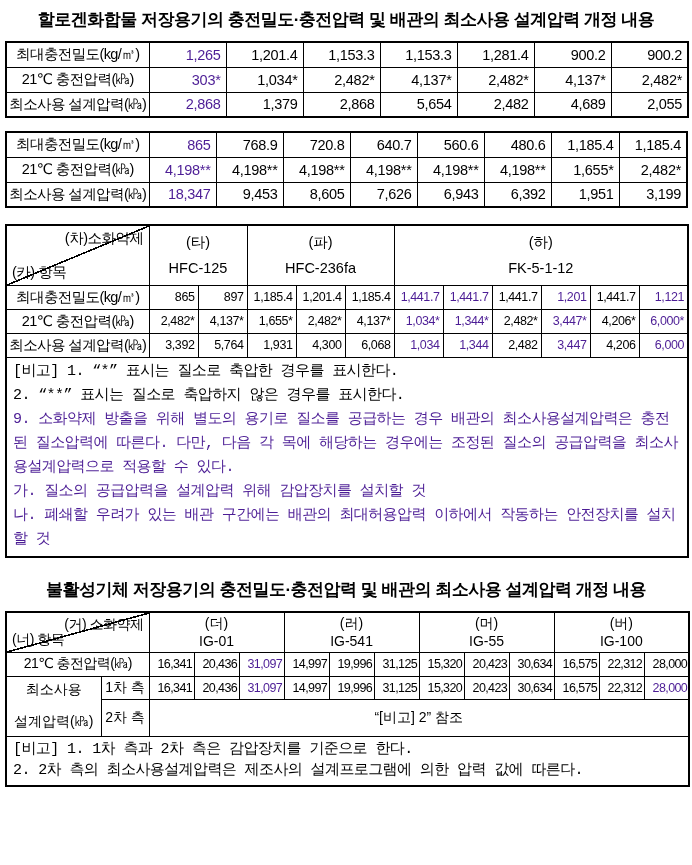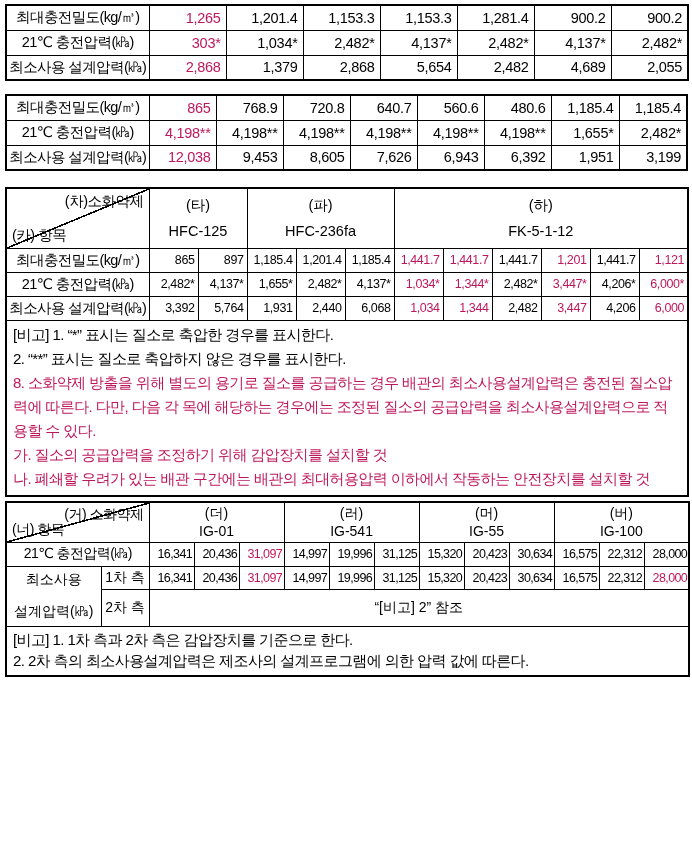--- a/index.html
+++ b/index.html
@@ -71,37 +71,38 @@
   .t4 .sublbl { text-align: center; }
   .minlbl { padding: 0; }
   .min-stack {
     display: flex; flex-direction: column;
     justify-content: space-between;
     height: 100%; padding: 4px 0 5px 0;
     text-align: center;
   }
   .merged-ref { text-align: center; font-size: 15px; }
 
-  .blue { color: #be185d; }
-
-  .notes-cell { padding: 2px 6px 4px 6px; }
+  .blue { color: #4c1d95; }
+
+  .notes-cell { padding: 2px 6px 4px 6px; font-family: Liberation Mono, monospace; }
   .note-line {
     font-size: 15px;
     line-height: 24px;
     letter-spacing: -0.6px;
     word-break: break-all;
     text-align: left;
   }
   .t4 .note-line { line-height: 21px; }
 </style>
 </head>
 <body>
 
 <div class="doc">
 
+  <div class="title">할로겐화합물 저장용기의 충전밀도·충전압력 및 배관의 최소사용 설계압력 개정 내용</div>
 
   <table class="t1">
     <colgroup>
       <col style="width:143px">
       <col style="width:77px">
         <col style="width:77px">
         <col style="width:77px">
         <col style="width:77px">
       <col style="width:77px">
         <col style="width:77px">
@@ -171,33 +172,33 @@
       <td class="num">4,198**</td>
       <td class="num">4,198**</td>
       <td class="num">4,198**</td>
       <td class="num">4,198**</td>
       <td class="num">4,198**</td>
       <td class="num">1,655*</td>
       <td class="num">2,482*</td>
     </tr>
     <tr class="r25">
       <td class="lbl">최소사용 설계압력(㎪)</td>
-      <td class="num blue">12,038</td>
+      <td class="num blue">18,347</td>
       <td class="num">9,453</td>
       <td class="num">8,605</td>
       <td class="num">7,626</td>
       <td class="num">6,943</td>
       <td class="num">6,392</td>
       <td class="num">1,951</td>
       <td class="num">3,199</td>
     </tr>
   </tbody>
     </table>
 
-  <table class="t3" style="margin-bottom:4px;">
+  <table class="t3" style="margin-bottom:12px;">
     <colgroup>
       <col style="width:143px">
       <col style="width:49px">
         <col style="width:49px">
         <col style="width:49px">
         <col style="width:49px">
       <col style="width:49px">
         <col style="width:49px">
         <col style="width:49px">
         <col style="width:49px">
@@ -256,41 +257,42 @@
       <td class="num">2,482*</td>
       <td class="num blue">3,447*</td>
       <td class="num">4,206*</td>
       <td class="num blue">6,000*</td>
     </tr>
     <tr class="r24">
       <td class="lbl">최소사용 설계압력(㎪)</td>
       <td class="num">3,392</td>
       <td class="num">5,764</td>
       <td class="num">1,931</td>
-      <td class="num">2,440</td>
+      <td class="num">4,300</td>
       <td class="num">6,068</td>
       <td class="num blue">1,034</td>
       <td class="num blue">1,344</td>
       <td class="num">2,482</td>
       <td class="num blue">3,447</td>
       <td class="num">4,206</td>
       <td class="num blue">6,000</td>
     </tr>
     <tr>
       <td class="notes-cell" colspan="12">
         <div class="note-line">[비고] 1. “*” 표시는 질소로 축압한 경우를 표시한다.</div>
         <div class="note-line">2. “**” 표시는 질소로 축압하지 않은 경우를 표시한다.</div>
-        <div class="note-line blue">8. 소화약제 방출을 위해 별도의 용기로 질소를 공급하는 경우 배관의 최소사용설계압력은 충전된 질소압력에 따른다. 다만, 다음 각 목에 해당하는 경우에는 조정된 질소의 공급압력을 최소사용설계압력으로 적용할 수 있다.</div>
-        <div class="note-line blue">가. 질소의 공급압력을 조정하기 위해 감압장치를 설치할 것</div>
+        <div class="note-line blue">9. 소화약제 방출을 위해 별도의 용기로 질소를 공급하는 경우 배관의 최소사용설계압력은 충전된 질소압력에 따른다. 다만, 다음 각 목에 해당하는 경우에는 조정된 질소의 공급압력을 최소사용설계압력으로 적용할 수 있다.</div>
+        <div class="note-line blue">가. 질소의 공급압력을 설계압력 위해 감압장치를 설치할 것</div>
         <div class="note-line blue">나. 폐쇄할 우려가 있는 배관 구간에는 배관의 최대허용압력 이하에서 작동하는 안전장치를 설치할 것</div>
       </td>
     </tr>
   </tbody>
     </table>
 
+  <div class="title title2">불활성기체 저장용기의 충전밀도·충전압력 및 배관의 최소사용 설계압력 개정 내용</div>
 
   <table class="t4" style="margin-bottom:0;">
     <colgroup>
       <col style="width:95px">
         <col style="width:48px">
       <col style="width:45px">
         <col style="width:45px">
         <col style="width:45px">
       <col style="width:45px">
         <col style="width:45px">

